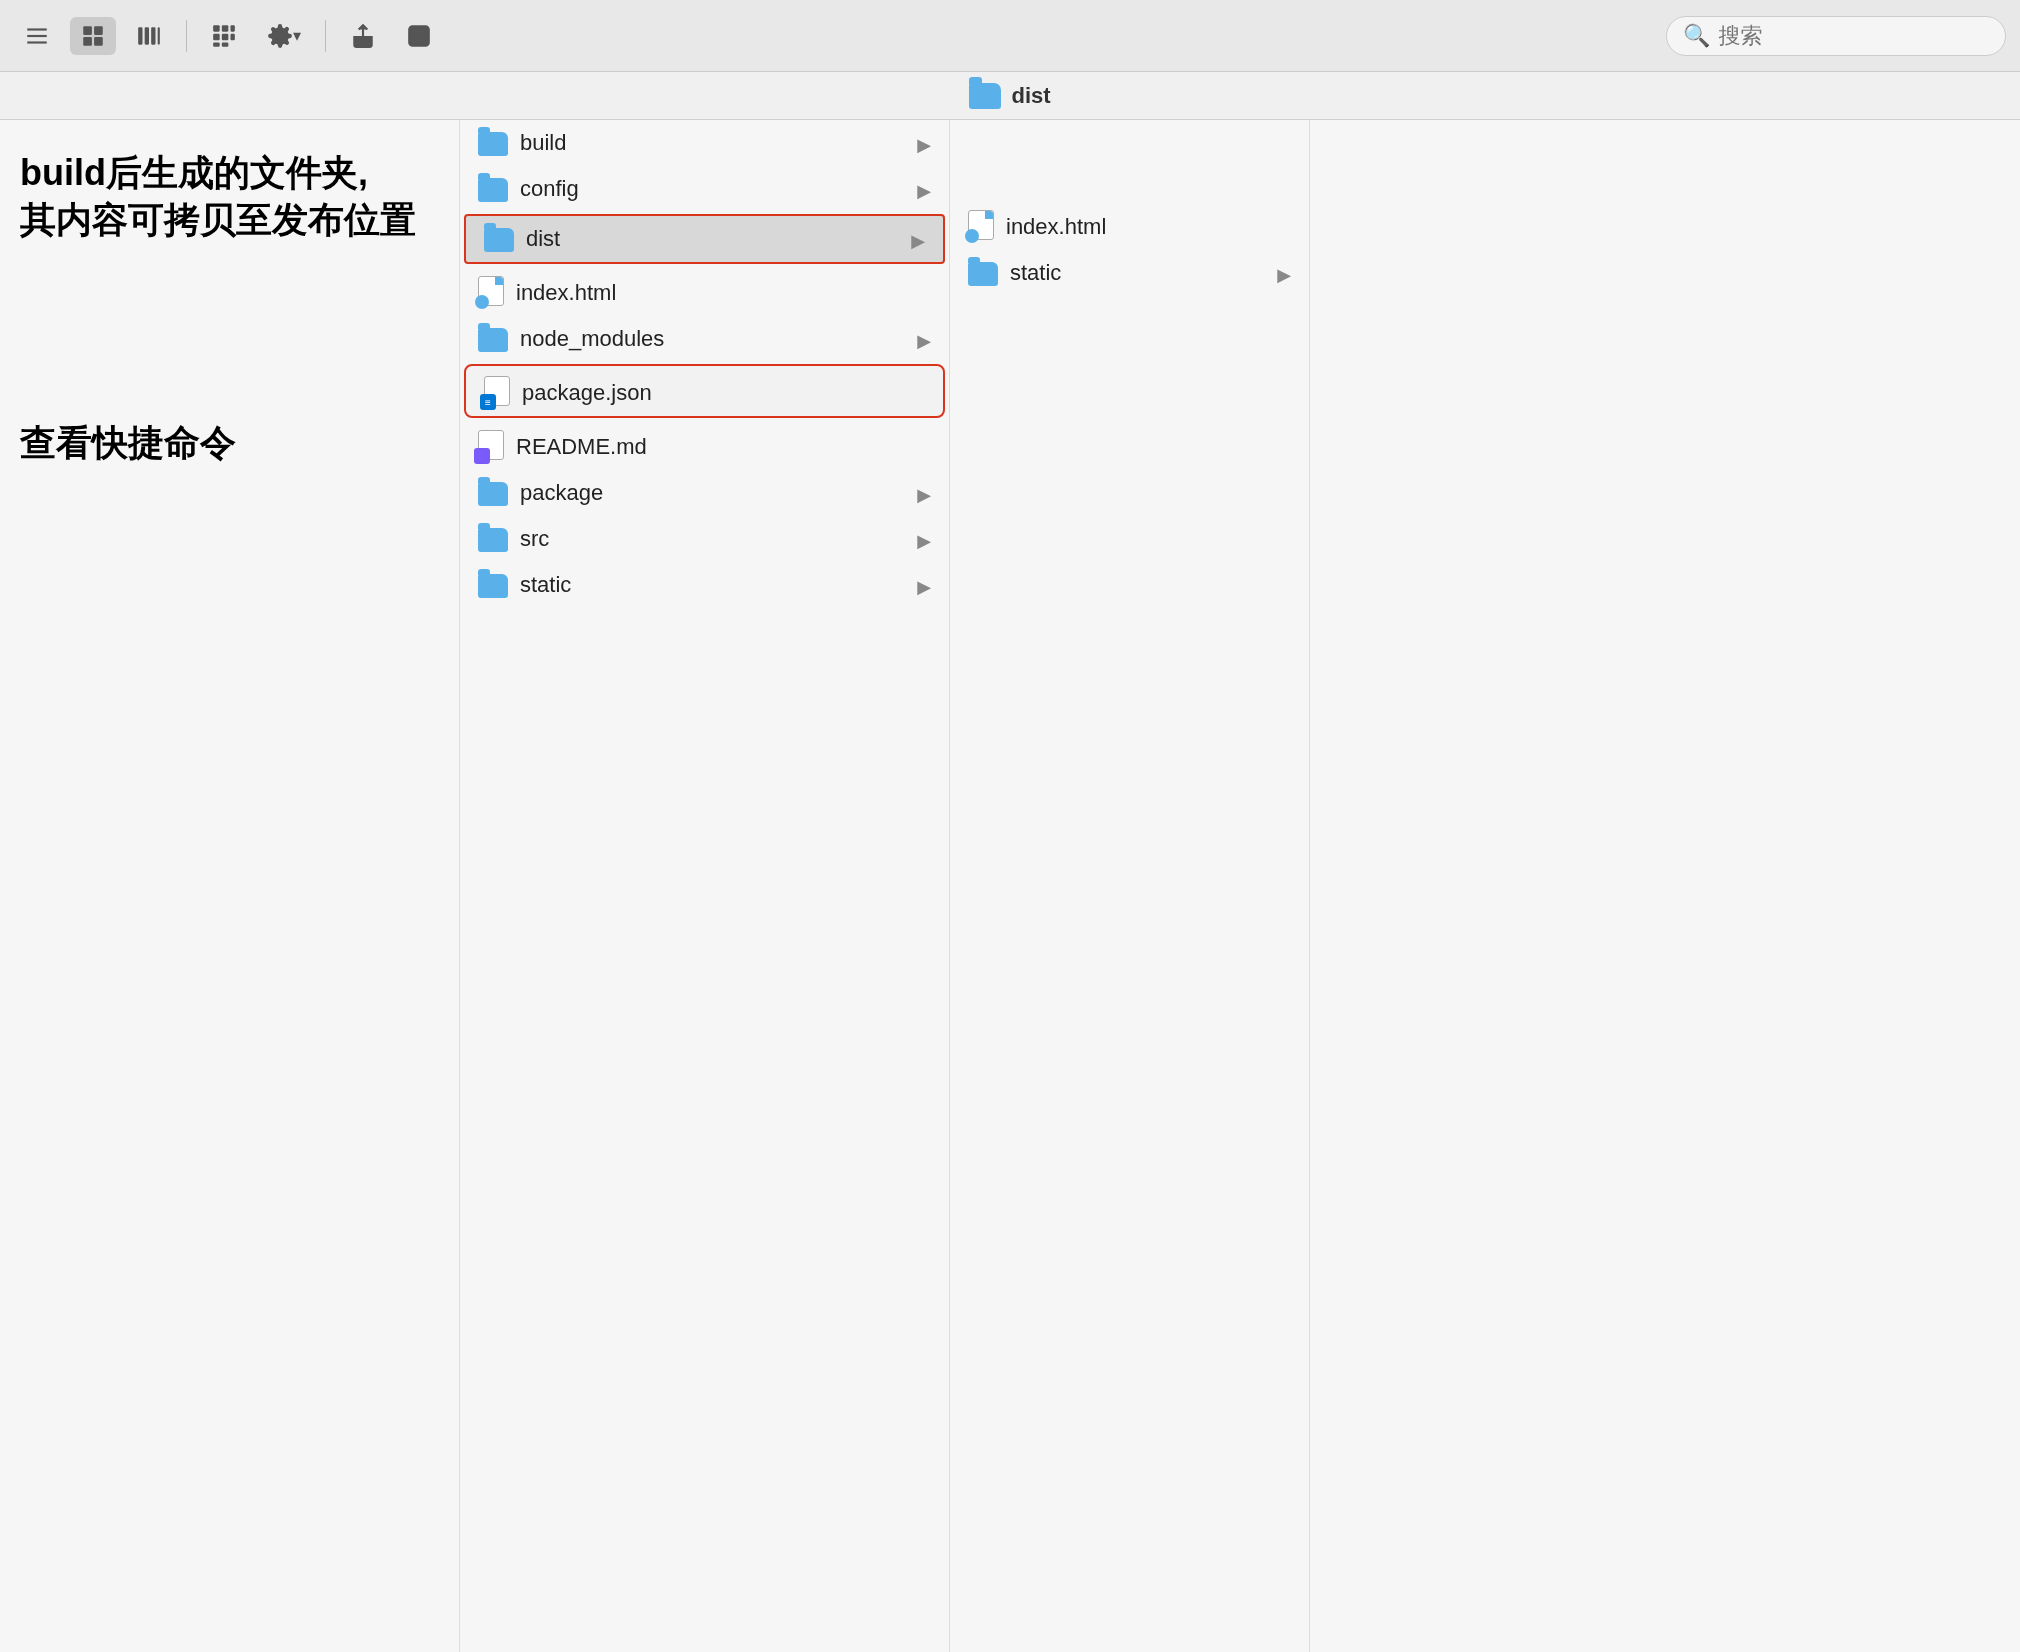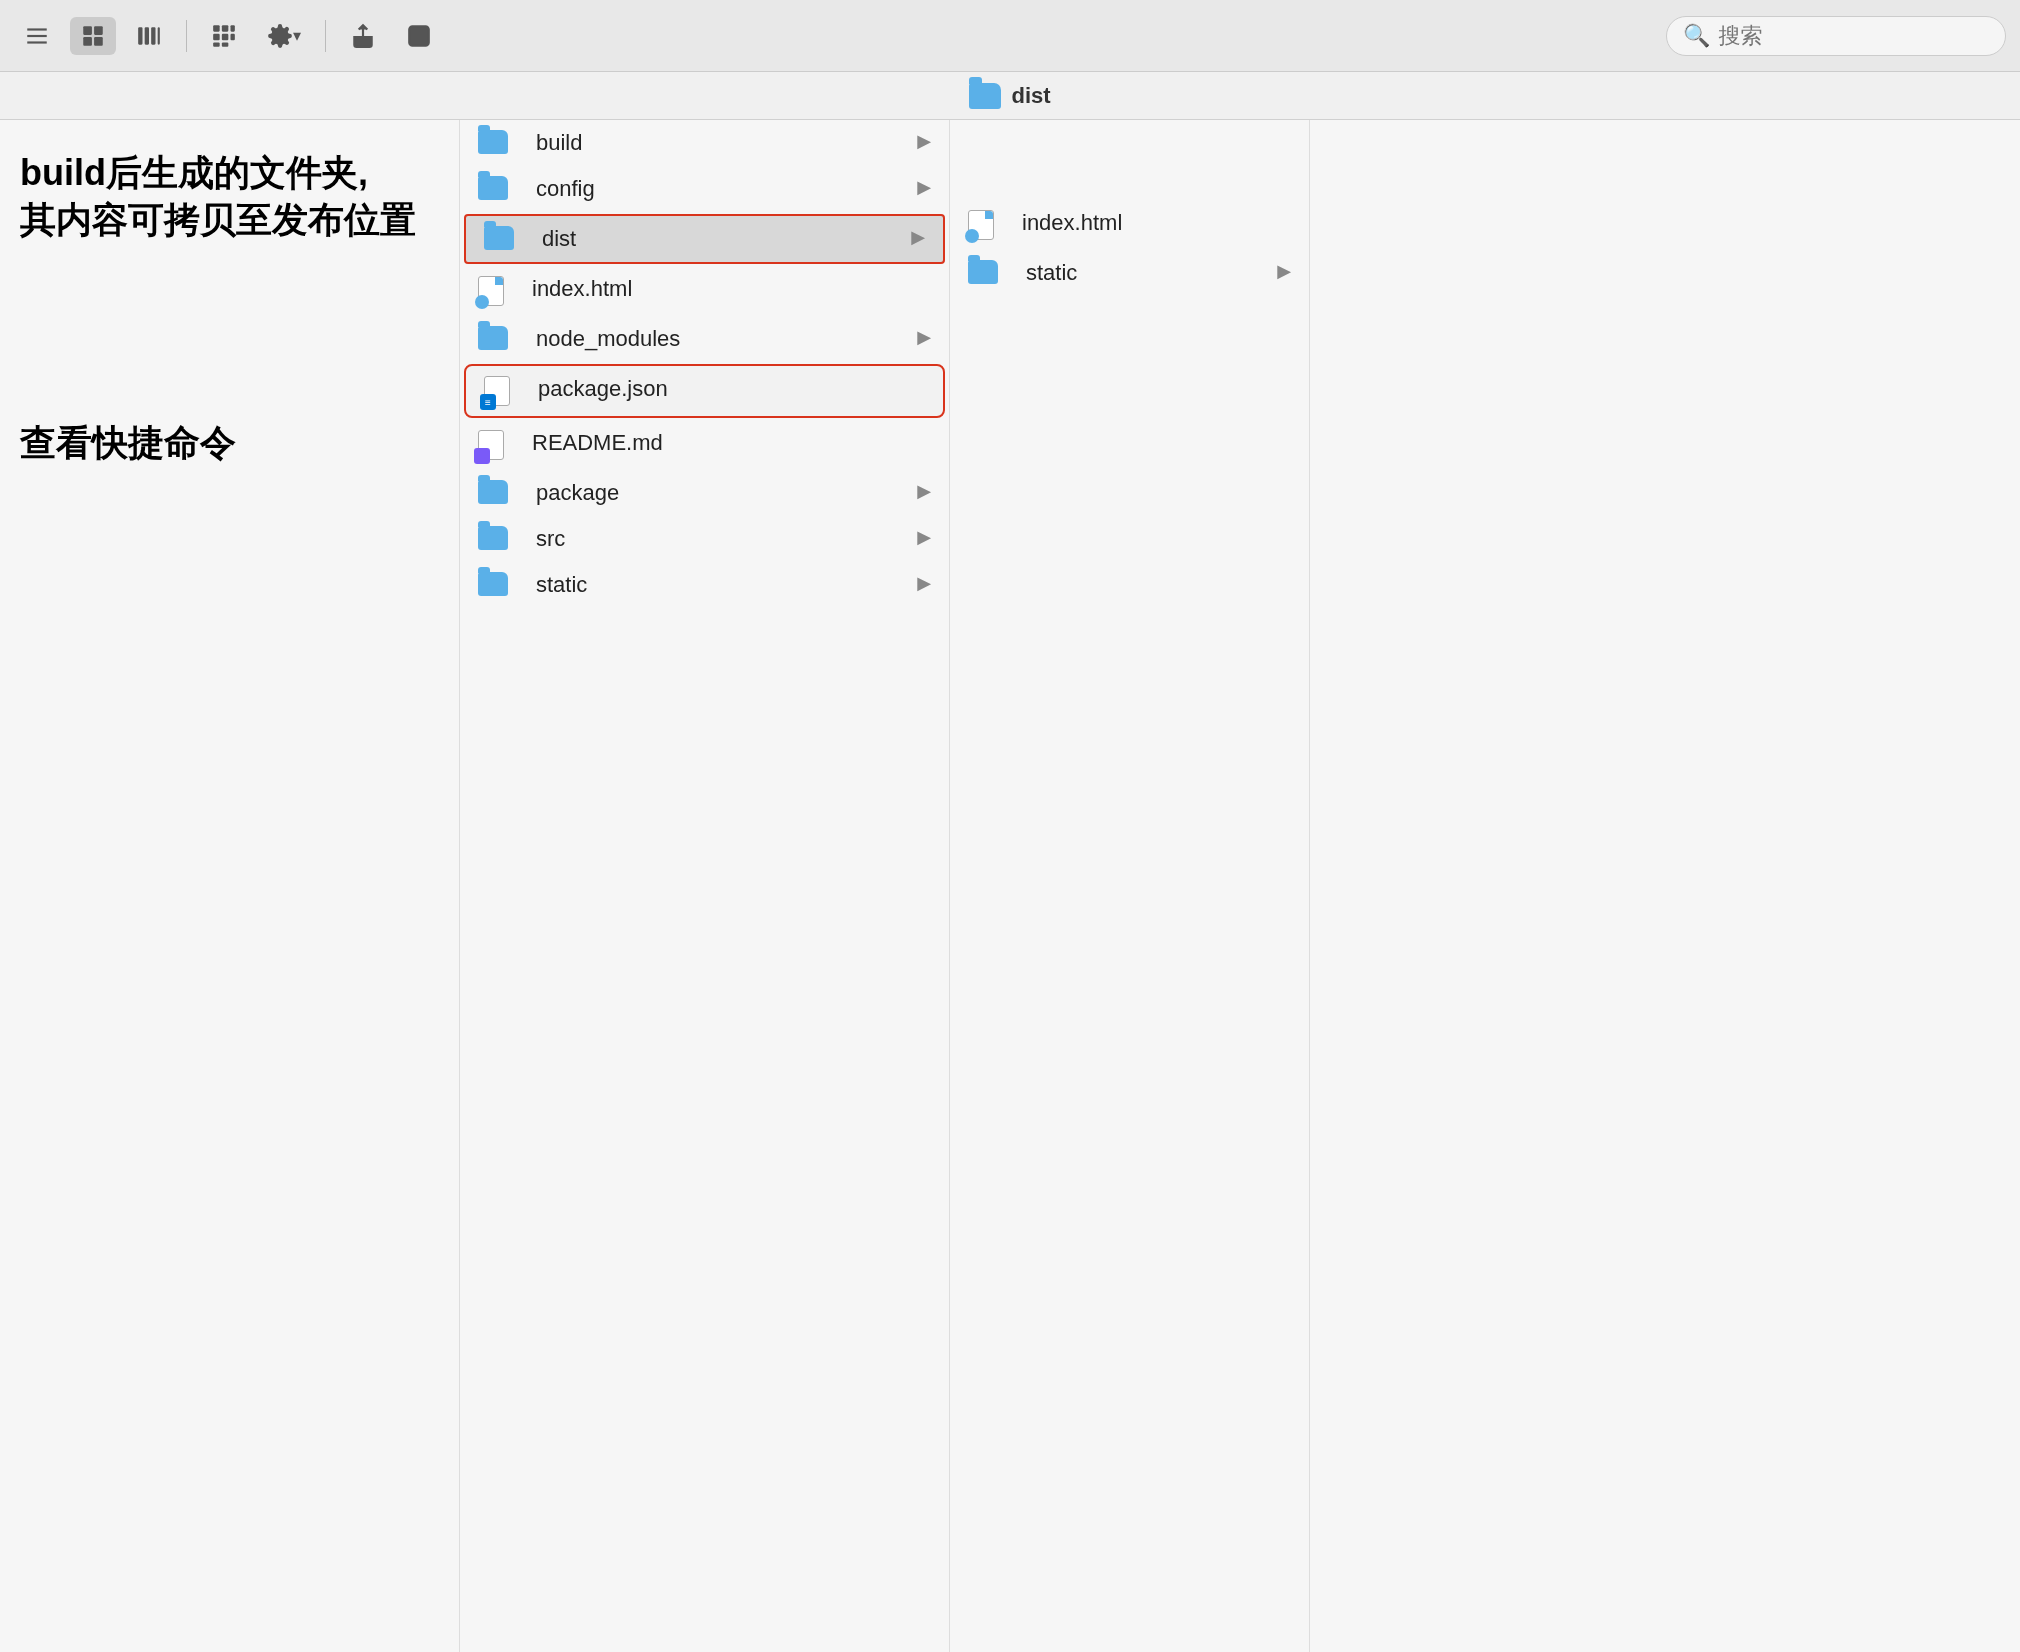--- a/index.html
+++ b/index.html
@@ -116,26 +116,26 @@
     
     .col-middle {
       width: 490px;
       background: #f6f6f6;
       border-right: 1px solid #ddd;
       overflow-y: auto;
     }
 
     .file-item {
       display: flex;
-      align-items: flex-start;
+      align-items: flex-end;
       padding: 10px 18px;
       font-size: 22px;
       color: #222;
       cursor: pointer;
-      gap: 28px;
+      gap: 12px;
       position: relative;
     }
 
     .file-icon-folder {
       width: 30px;
       height: 24px;
       background: #5ab0e8;
       border-radius: 3px 6px 3px 3px;
       position: relative;
       flex-shrink: 0;

